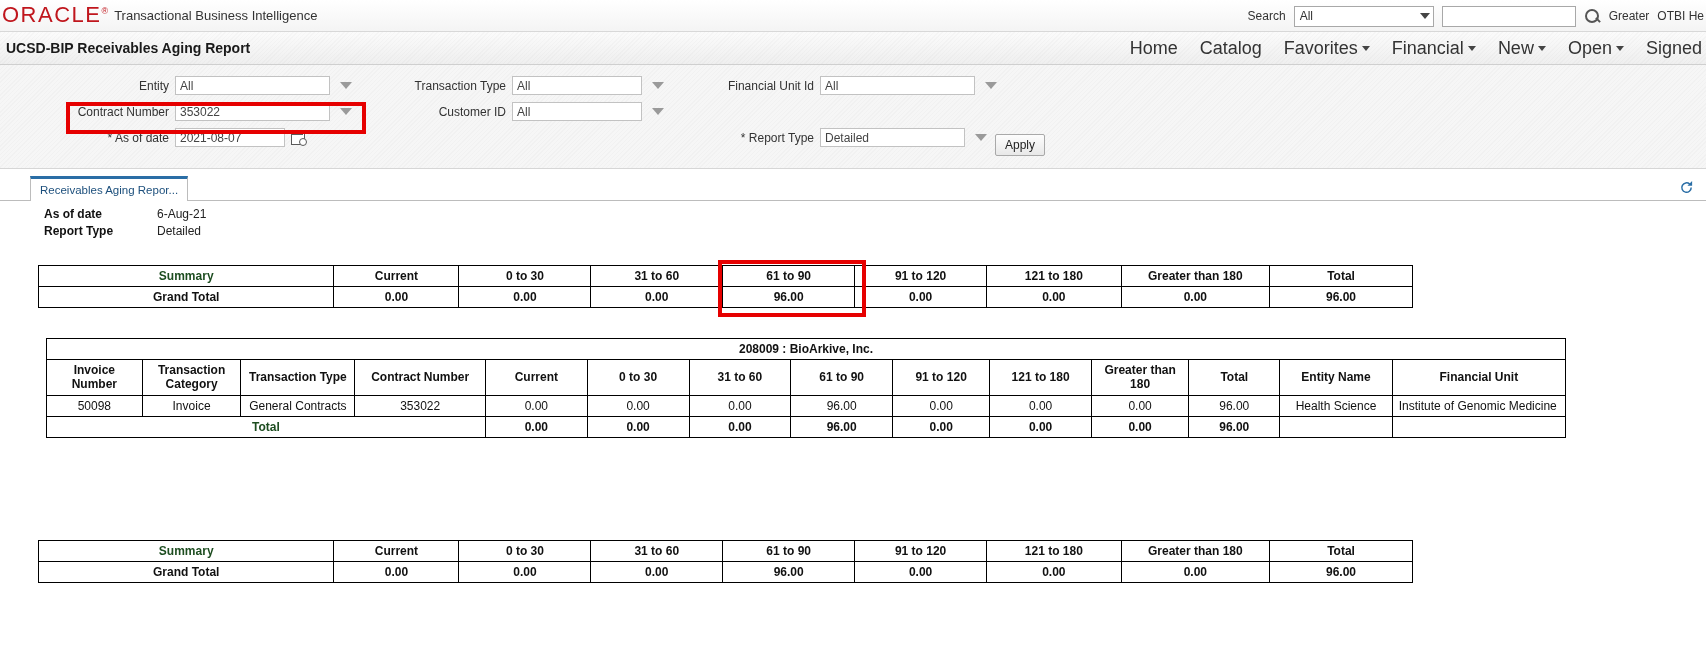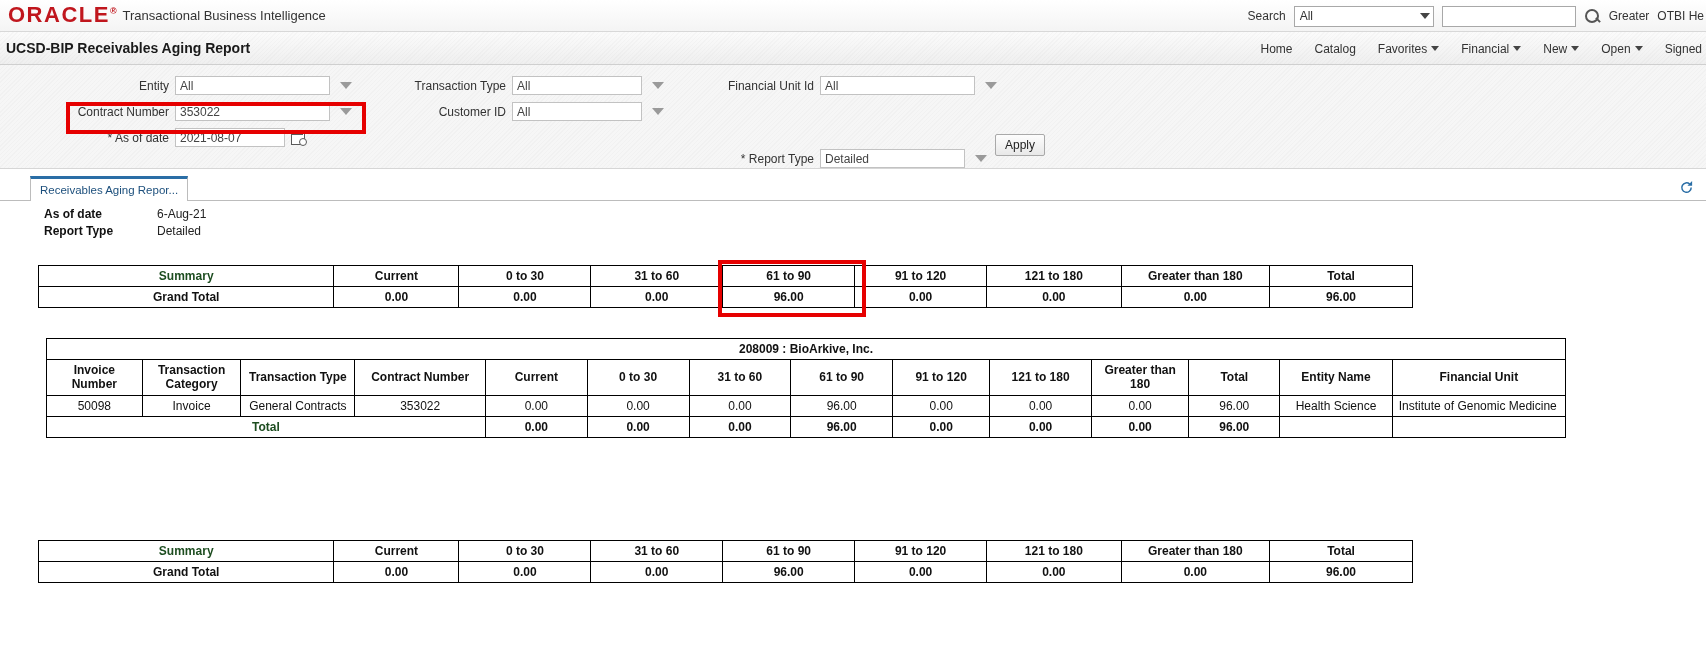--- a/index.html
+++ b/index.html
@@ -17,22 +17,22 @@
   
   .global-header{
     height:32px; width:100%;
     background:linear-gradient(#ffffff,#f4f4f4);
     border-bottom:1px solid #d8d8d8;
     display:flex; align-items:center;
     position:relative;
   }
   .oracle-logo{
     font-family:"Liberation Sans", sans-serif;
-    font-weight:bold; font-size:22px; letter-spacing:1.5px;
-    color:#c0161d; margin-left:8px; line-height:1;
+    font-weight:normal; font-size:22px; letter-spacing:1.5px;
+    color:#c0161d; margin-left:2px; line-height:1;
     position:relative; top:-1px;
   }
   .oracle-logo .tm{ font-size:9px; vertical-align:super; letter-spacing:0;}
   .product-name{
     font-size:13px; color:#333; margin-left:6px;
   }
   .gh-right{
     position:absolute; right:0; top:0; height:32px;
     display:flex; align-items:center; gap:8px; padding-right:2px;
   }
@@ -67,21 +67,21 @@
       repeating-linear-gradient(135deg, rgba(0,0,0,0.018) 0 1px, transparent 1px 3px),
       linear-gradient(#fbfbfb,#efefef);
     border-bottom:1px solid #cfcfcf;
     display:flex; align-items:center; position:relative;
   }
   .report-title{ font-size:14px; font-weight:bold; color:#1a1a1a; margin-left:6px;}
   .nav-menu{
     position:absolute; right:0; top:0; height:33px;
     display:flex; align-items:center; gap:22px; padding-right:4px;
   }
-  .nav-item{ font-size:12px; color:#333; white-space:nowrap; display:flex; align-items:center; gap:4px;}
+  .nav-item{ font-size:18px; color:#333; white-space:nowrap; display:flex; align-items:center; gap:4px;}
   .nav-item .tri{
     width:0;height:0;border-left:4px solid transparent;border-right:4px solid transparent;
     border-top:5px solid #444;
   }
 
   
   .prompt-panel{
     position:relative;
     height:104px; width:100%;
     background:
@@ -260,21 +260,21 @@
     <span class="fcaret"></span>
   </div>
 
 
   <div class="field" style="left:700px; top:11px;">
     <span class="flabel" style="width:120px;">Financial Unit Id</span>
     <span class="fbox" style="width:155px;">All</span>
     <span class="fcaret"></span>
   </div>
 
-  <div class="field" style="left:700px; top:63px;margin-top:21px;">
+  <div class="field" style="left:700px; top:63px;">
     <span class="flabel" style="width:120px;">* Report Type</span>
     <span class="fbox" style="width:145px;">Detailed</span>
     <span class="fcaret"></span>
   </div>
 </div>
 
 <div class="apply-btn">Apply</div>
 
 <div class="highlight-box" style="left:66px; top:102px; width:300px; height:32px;"></div>
 

